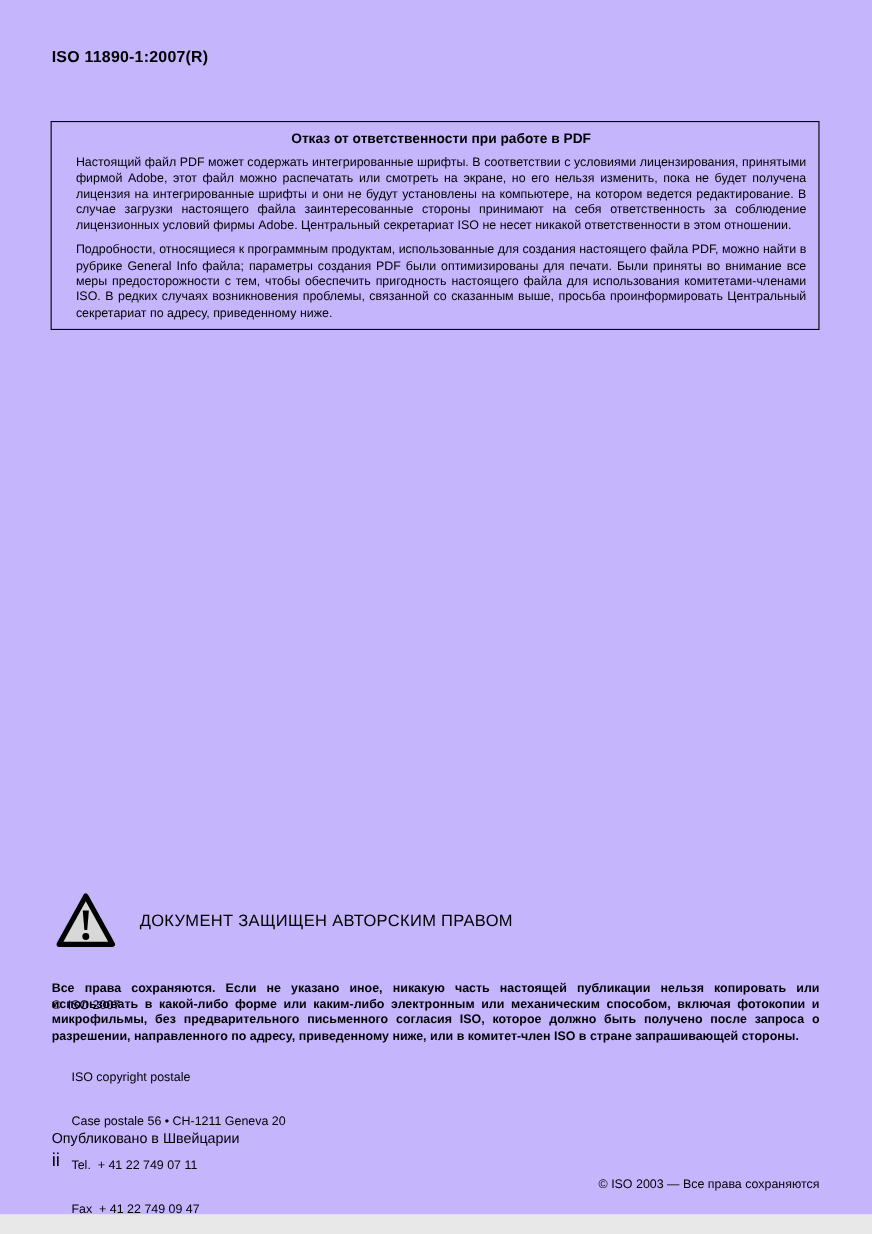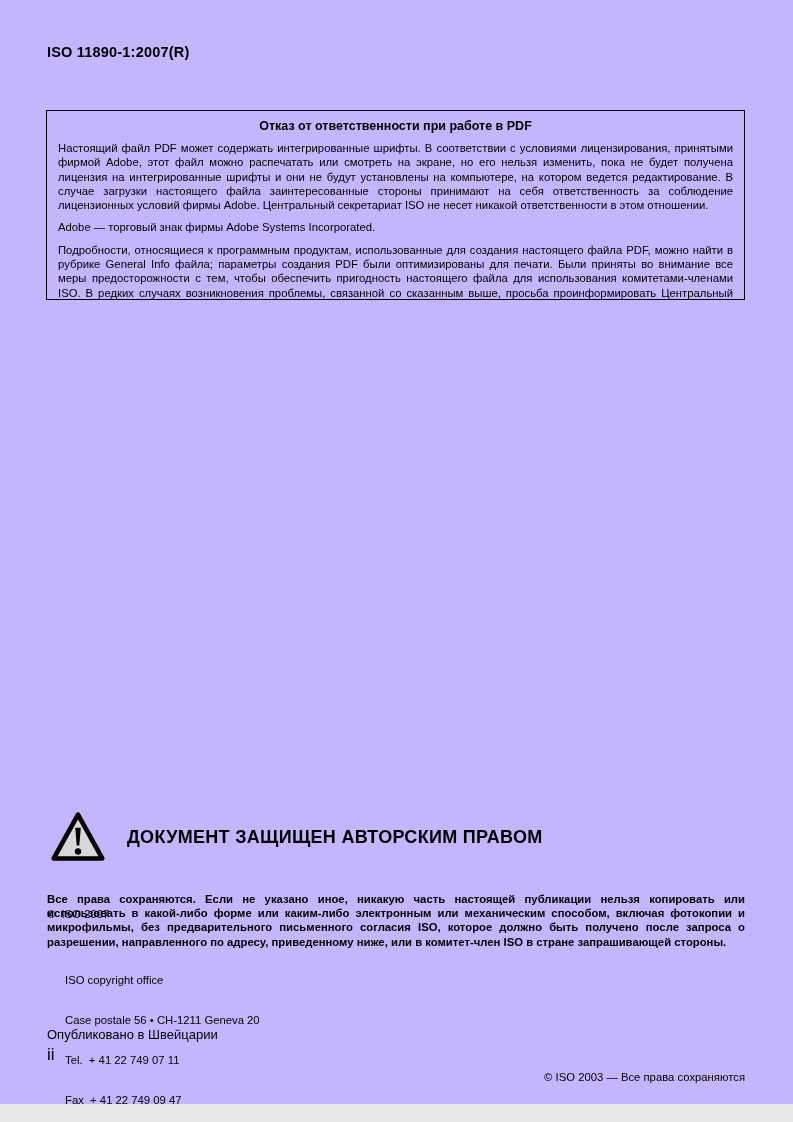--- a/index.html
+++ b/index.html
@@ -22,21 +22,21 @@
     letter-spacing: 0.2px;
   }
   .disclaimer-box {
     position: absolute;
     left: 46px;
     top: 110px;
     width: 699px;
     height: 190px;
     box-sizing: border-box;
     border: 1.5px solid #000000;
-    padding: 6px 11px 8px 11px;
+    padding: 6px 11px 8px 22px;
     overflow: hidden;
   }
   .box-title {
     text-align: center;
     font-weight: bold;
     font-size: 12.5px;
     margin: 2px 0 8px 0;
   }
   .box-para {
     font-size: 11.3px;
@@ -48,22 +48,22 @@
   .warning-row {
     position: absolute;
     left: 50px;
     top: 808px;
     display: flex;
     align-items: center;
     gap: 21px;
   }
   .warning-icon { width: 56px; height: 58px; display: block; }
   .warning-heading {
-    font-size: 18px;
-    font-weight: bold;
+    font-size: 15px;
+    font-weight: normal;
     letter-spacing: 0.3px;
     white-space: pre-wrap;
   }
   .copyright-notice {
     position: absolute;
     left: 47px;
     top: 908px;
     font-size: 11.3px;
     white-space: pre-wrap;
   }
@@ -108,39 +108,38 @@
 </head>
 <body>
 
 <div class="page">
 
   <div class="doc-header">ISO 11890-1:2007(R)</div>
 
   <div class="disclaimer-box">
     <div class="box-title">Отказ от ответственности при работе в PDF</div>
     <p class="box-para">Настоящий файл PDF может содержать интегрированные шрифты. В соответствии с условиями лицензирования, принятыми фирмой Adobe, этот файл можно распечатать или смотреть на экране, но его нельзя изменить, пока не будет получена лицензия на интегрированные шрифты и они не будут установлены на компьютере, на котором ведется редактирование. В случае загрузки настоящего файла заинтересованные стороны принимают на себя ответственность за соблюдение лицензионных условий фирмы Adobe. Центральный секретариат ISO не несет никакой ответственности в этом отношении.</p>
-    <p class="box-para">Adobe — торговый знак фирмы Adobe Systems Incorporated.</p>
     <p class="box-para">Подробности, относящиеся к программным продуктам, использованные для создания настоящего файла PDF, можно найти в рубрике General Info файла; параметры создания PDF были оптимизированы для печати. Были приняты во внимание все меры предосторожности с тем, чтобы обеспечить пригодность настоящего файла для использования комитетами-членами ISO. В редких случаях возникновения проблемы, связанной со сказанным выше, просьба проинформировать Центральный секретариат по адресу, приведенному ниже.</p>
   </div>
 
   <div class="warning-row">
     <svg class="warning-icon" viewBox="0 0 60 62" aria-hidden="true">
       <polygon points="30,7 56,54 4,54" fill="#d8d8d8" stroke="#000000" stroke-width="5" stroke-linejoin="round"></polygon>
       <path d="M27 21 L33 21 L31.4 40 L28.6 40 Z" fill="#000000"></path>
       <circle cx="30" cy="46.5" r="3.4" fill="#000000"></circle>
     </svg>
     <div class="warning-heading">ДОКУМЕНТ ЗАЩИЩЕН АВТОРСКИМ ПРАВОМ</div>
   </div>
 
   <div class="copyright-notice">©  ISO 2007</div>
 
   <div class="copyright-body">Все права сохраняются. Если не указано иное, никакую часть настоящей публикации нельзя копировать или использовать в какой-либо форме или каким-либо электронным или механическим способом, включая фотокопии и микрофильмы, без предварительного письменного согласия ISO, которое должно быть получено после запроса о разрешении, направленного по адресу, приведенному ниже, или в комитет-член ISO в стране запрашивающей стороны.</div>
 
   <div class="address-block">
-    <div>ISO copyright office</div>
+    <div>ISO copyright postale</div>
     <div>Case postale 56 • CH-1211 Geneva 20</div>
     <div>Tel.  + 41 22 749 07 11</div>
     <div>Fax  + 41 22 749 09 47</div>
     
     
   </div>
 
   <div class="published-line">Опубликовано в Швейцарии</div>
 
   <div class="footer-page-number">ii</div>

